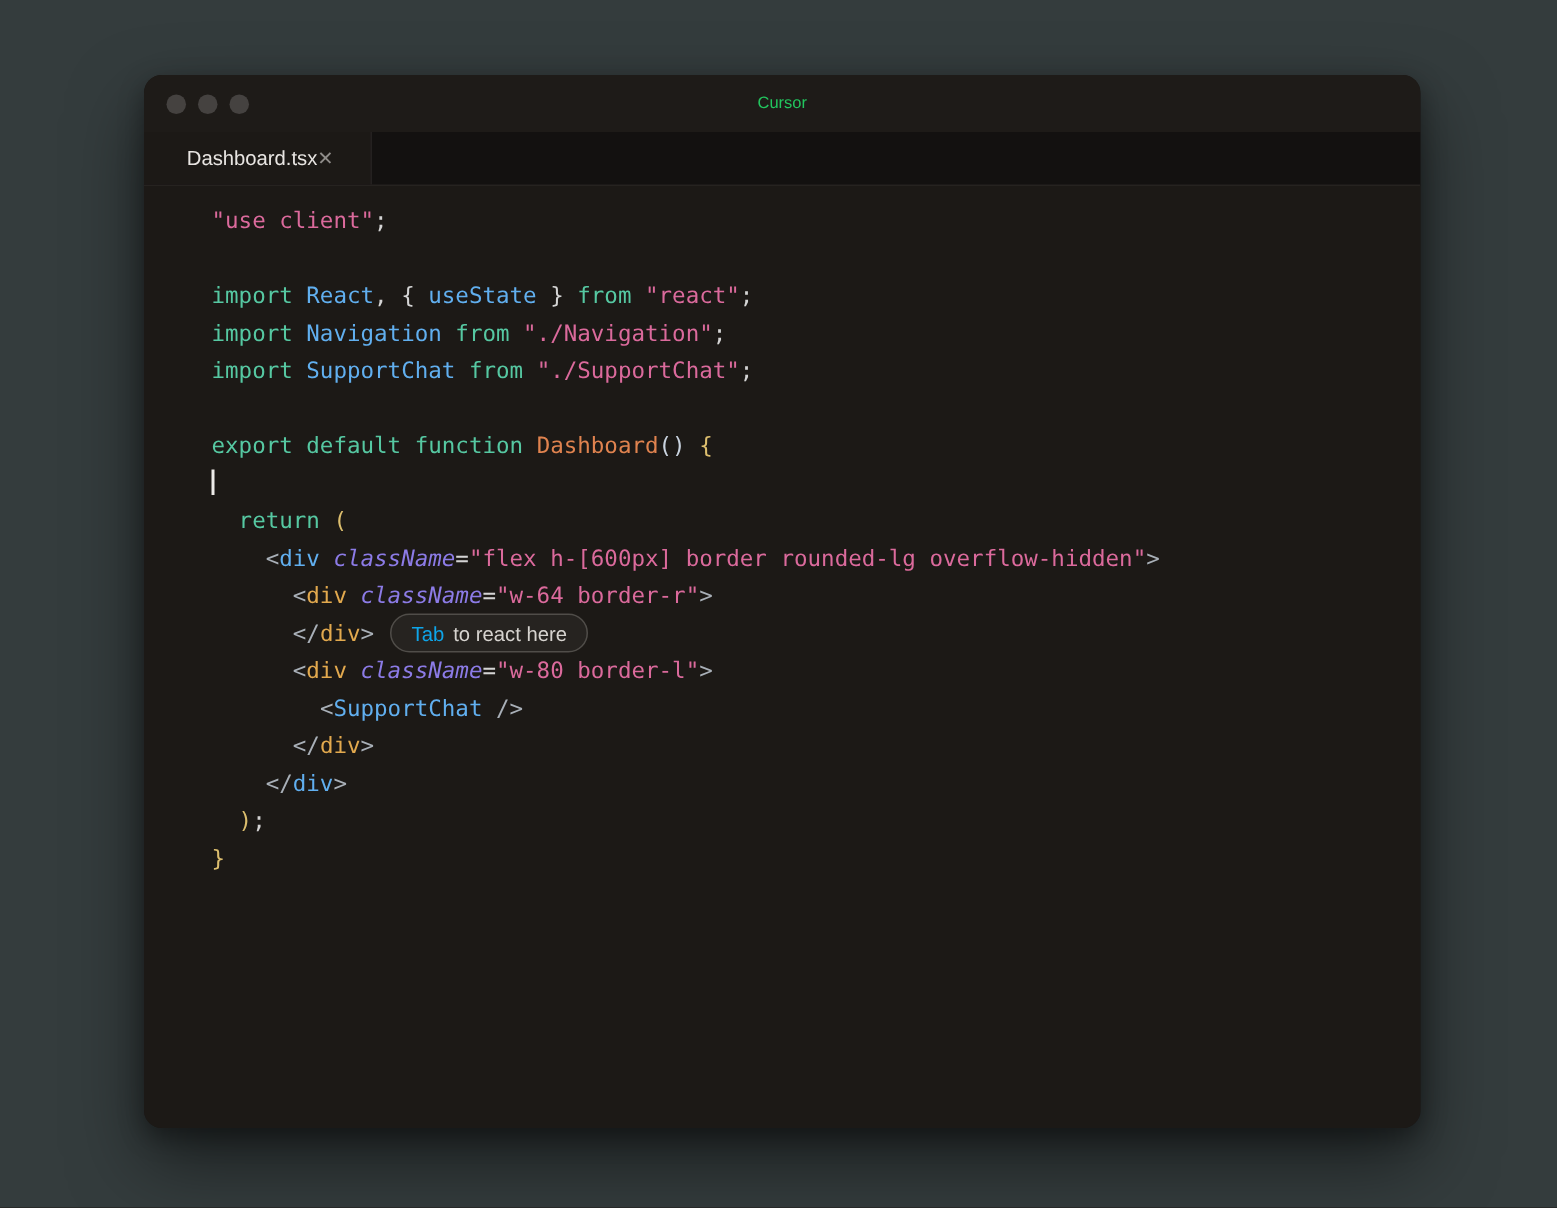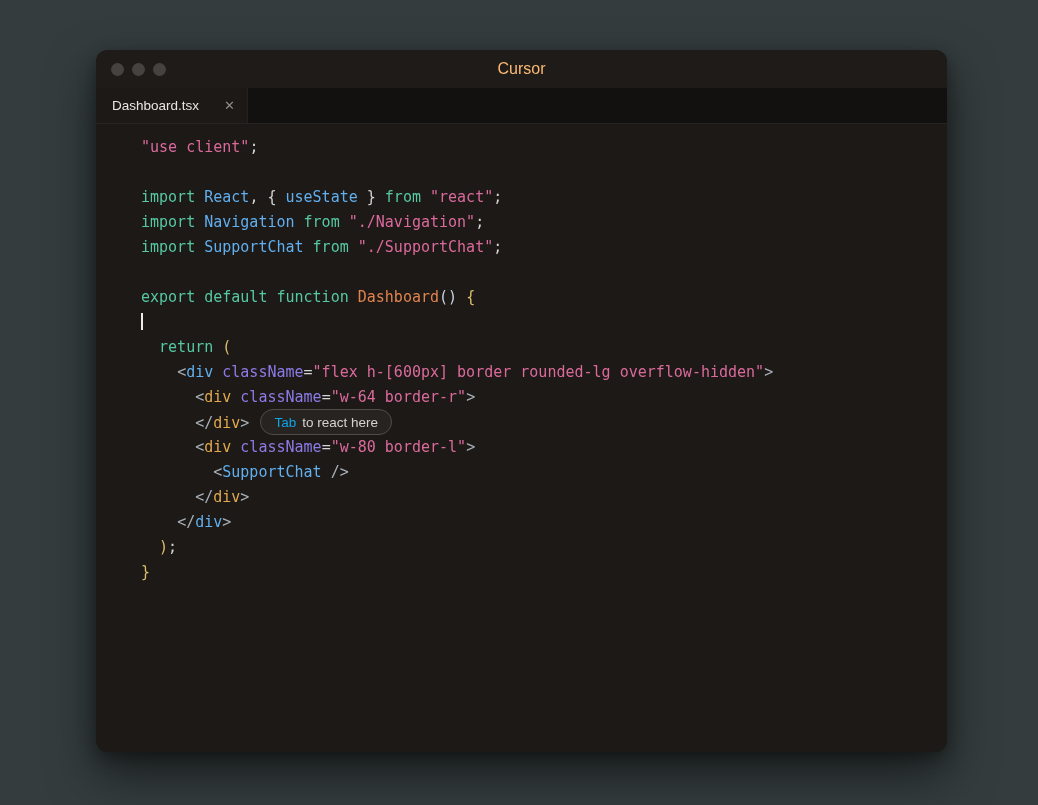--- a/index.html
+++ b/index.html
@@ -21,54 +21,54 @@
   
   .titlebar {
     position: relative; height: 38px;
     background: #1E1B18;
     display: flex; align-items: center;
   }
   .traffic-lights { display: flex; gap: 8px; padding-left: 15px; }
   .dot { width: 13px; height: 13px; border-radius: 50%; background: #454240; }
   .win-title {
     position: absolute; left: 0; right: 0; text-align: center;
-    color: #fdba74; font-size: 16px;
+    color: #22c55e; font-size: 11px;
   }
 
   
   .tabstrip {
     height: 36px; background: #131110;
     display: flex; align-items: stretch;
     border-bottom: 1px solid #262320;
   }
   .tab {
     display: flex; align-items: center;
     font-size: 13.5px; cursor: default;
     border-right: 1px solid #242120;
   }
   .tab.active {
     width: 152px; background: #1C1916; color: #E8E5E2;
-    padding: 0 12px 0 16px; justify-content: space-between;
+    padding: 0 12px 0 16px; justify-content: center;
   }
   .tab.inactive {
     width: 164px; background: transparent; color: #918E8A;
     padding: 0 16px 0 19px;
   }
   .tab-close { color: #8F8C89; font-size: 13px; line-height: 1; }
 
   
   .editor {
     height: calc(702px - 74px);
     background: #1C1916;
     padding: 11px 0 0 45px;
     font-family: "DejaVu Sans Mono", monospace;
     font-size: 15px; line-height: 25px;
   }
   .code-line { height: 25px; white-space: pre; }
-  .tok-attr { }
+  .tok-attr { font-style: italic; }
 
   .caret {
     display: inline-block; width: 2px; height: 17px;
     vertical-align: middle; transform: translateY(-1px);
   }
 
   .hint-pill {
     display: inline-flex; align-items: center; gap: 6px;
     height: 26px; padding: 0 13px;
     border: 1px solid #504D49; border-radius: 14px;

